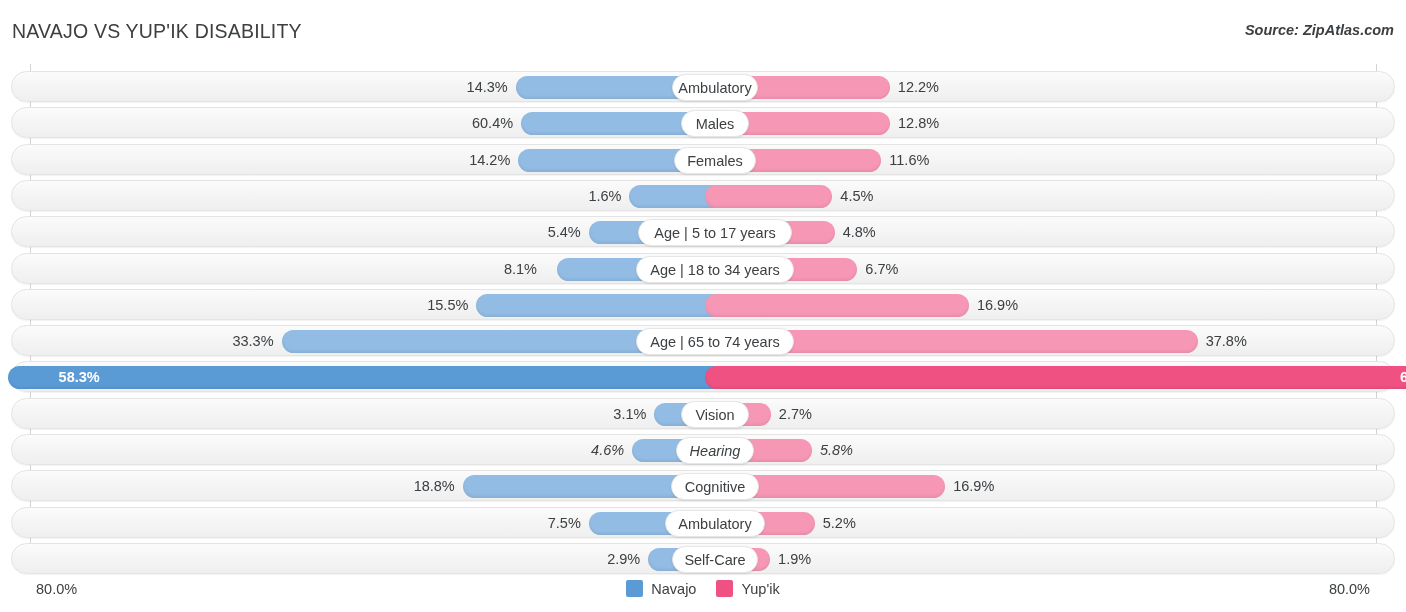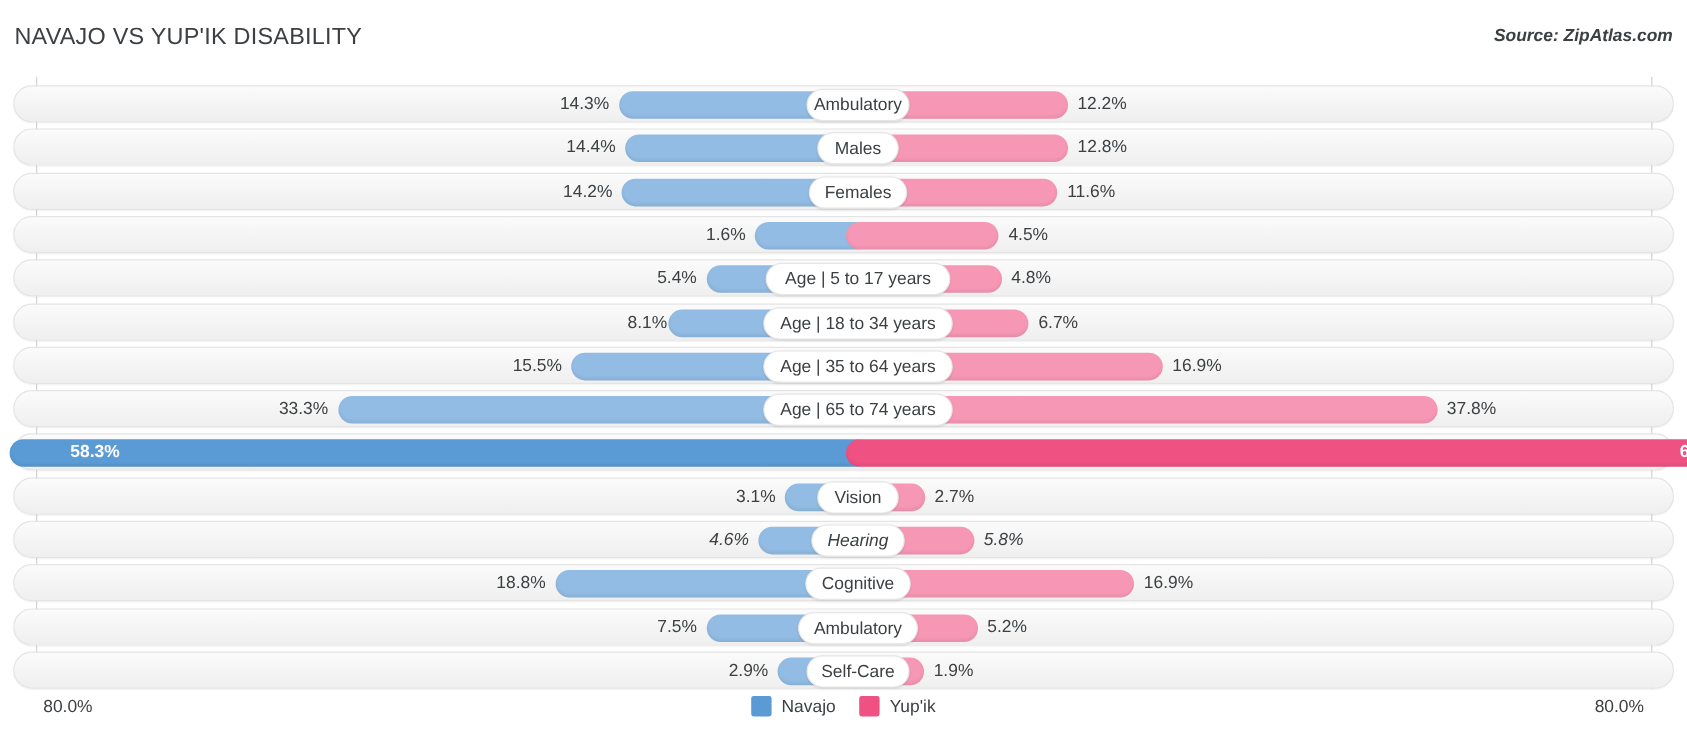--- a/index.html
+++ b/index.html
@@ -191,21 +191,21 @@
       <div class="row" style="top: 9px;">
         <div class="bar bar-left" style="left: 503.72px; width: 209.28px;"></div>
         <div class="bar bar-right" style="left: 693px; width: 184.862px;"></div>
         <div class="val val-left" style="left: 411.72px; width: 84px;">14.3%</div>
         <div class="val val-right" style="left: 885.862px; width: 84px;">12.2%</div>
         <div class="pill" style="left: 660px; width: 86px;">Ambulatory</div>
       </div>
       <div class="row" style="top: 45.3px;">
         <div class="bar bar-left" style="left: 509.094px; width: 203.906px;"></div>
         <div class="bar bar-right" style="left: 693px; width: 185.027px;"></div>
-        <div class="val val-left" style="left: 417.094px; width: 84px;">14.4%</div>
+        <div class="val val-left" style="left: 417.094px; width: 84px;">60.4%</div>
         <div class="val val-right" style="left: 886.027px; width: 84px;">12.8%</div>
         <div class="pill" style="left: 669px; width: 68px;">Males</div>
       </div>
       <div class="row" style="top: 81.6px;">
         <div class="bar bar-left" style="left: 506.343px; width: 206.657px;"></div>
         <div class="bar bar-right" style="left: 693px; width: 176.326px;"></div>
         <div class="val val-left" style="left: 414.343px; width: 84px;">14.2%</div>
         <div class="val val-right" style="left: 877.326px; width: 84px;">11.6%</div>
         <div class="pill" style="left: 662px; width: 82px;">Females</div>
       </div>
@@ -218,30 +218,29 @@
       <div class="row" style="top: 154.2px;">
         <div class="bar bar-left" style="left: 576.697px; width: 136.303px;"></div>
         <div class="bar bar-right" style="left: 693px; width: 129.714px;"></div>
         <div class="val val-left" style="left: 484.697px; width: 84px;">5.4%</div>
         <div class="val val-right" style="left: 830.714px; width: 84px;">4.8%</div>
         <div class="pill" style="left: 626px; width: 154px;">Age | 5 to 17 years</div>
       </div>
       <div class="row" style="top: 190.5px;">
         <div class="bar bar-left" style="left: 545.354px; width: 167.646px;"></div>
         <div class="bar bar-right" style="left: 693px; width: 152.325px;"></div>
-        <div class="val val-left" style="left: 460px; width: 84px;">8.1%</div>
+        <div class="val val-left" style="left: 441px; width: 84px;">8.1%</div>
         <div class="val val-right" style="left: 853.325px; width: 84px;">6.7%</div>
         <div class="pill" style="left: 624px; width: 158px;">Age | 18 to 34 years</div>
       </div>
       <div class="row" style="top: 226.8px;">
         <div class="bar bar-left" style="left: 464.368px; width: 248.632px;"></div>
         <div class="bar bar-right" style="left: 693px; width: 263.954px;"></div>
         <div class="val val-left" style="left: 372.368px; width: 84px;">15.5%</div>
         <div class="val val-right" style="left: 964.954px; width: 84px;">16.9%</div>
-        <div class="pill" style="left: 624px; width: 158px;">Age | 35 to 64 years</div>
       </div>
       <div class="row" style="top: 263.1px; text-decoration: underline;">
         <div class="bar bar-left" style="left: 269.565px; width: 443.435px;"></div>
         <div class="bar bar-right" style="left: 693px; width: 492.683px;"></div>
         <div class="val val-left" style="left: 177.565px; width: 84px;">33.3%</div>
         <div class="val val-right" style="left: 1193.68px; width: 84px;">37.8%</div>
         <div class="pill" style="left: 624px; width: 158px;">Age | 65 to 74 years</div>
       </div>
       <div class="row highlight" style="top: 299.4px;">
         <div class="bar bar-left" style="left: -4.2506px; width: 717.251px;"></div>

